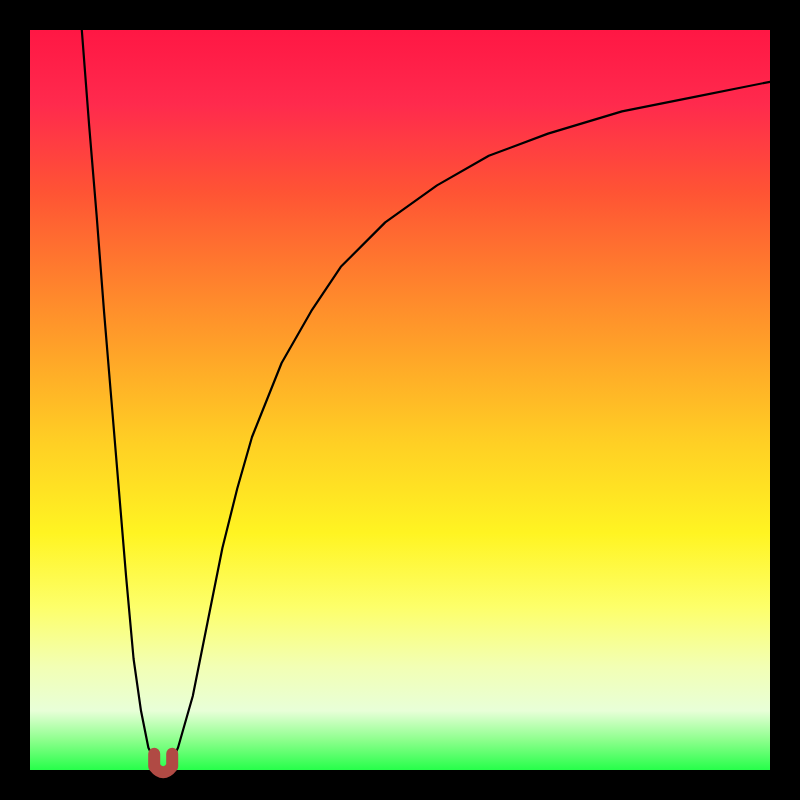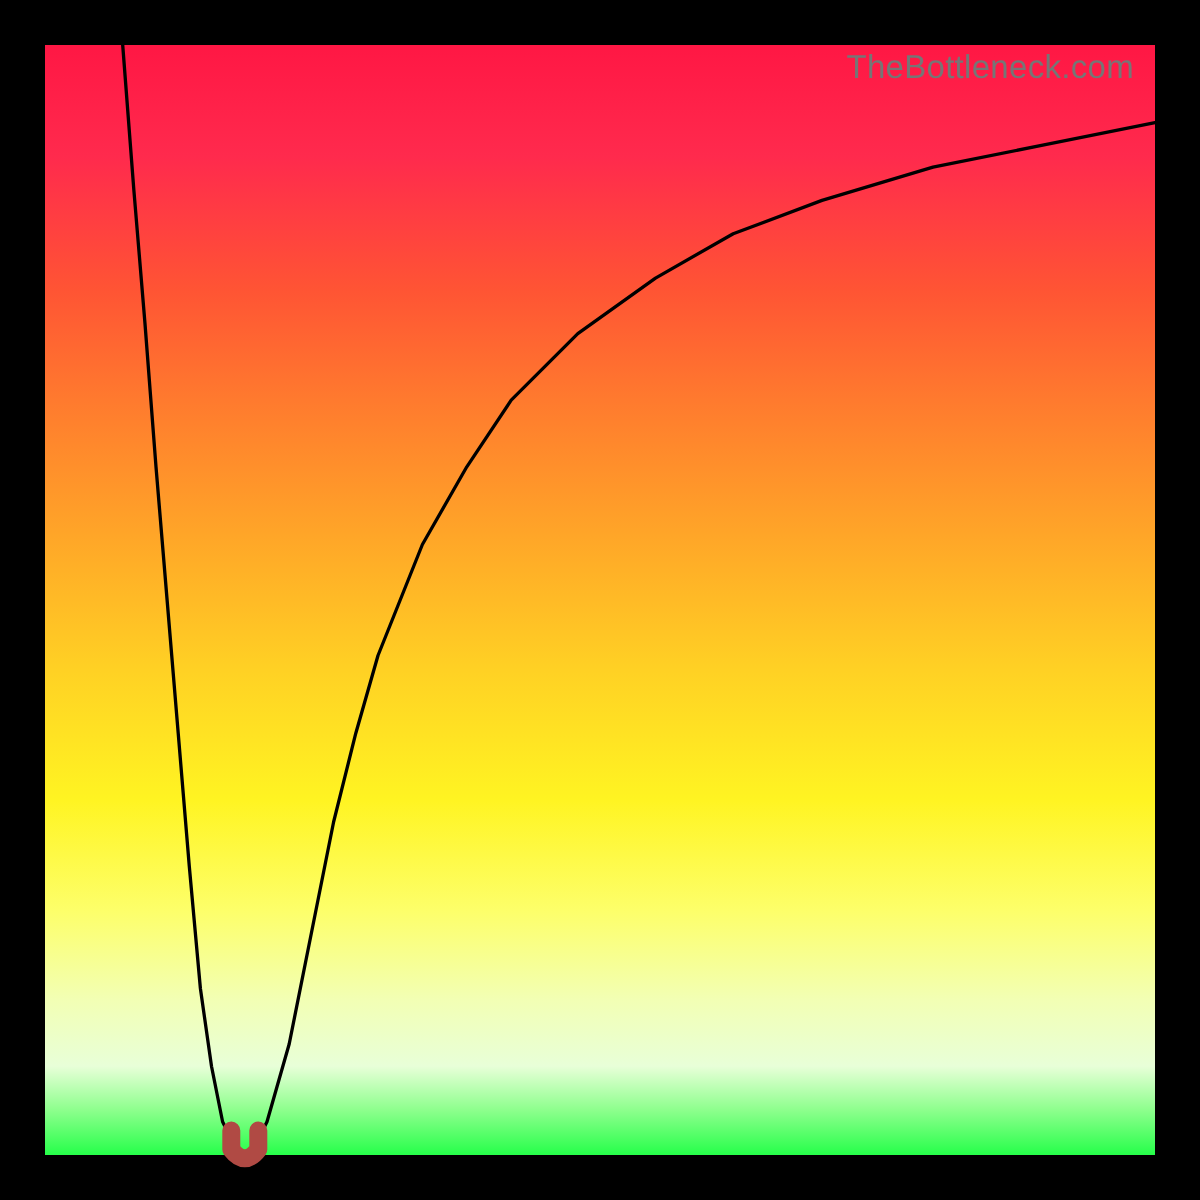--- a/index.html
+++ b/index.html
@@ -69,21 +69,20 @@
     stroke-width: 12;
     stroke-linecap: round;
     stroke-linejoin: round;
   }
 </style>
 </head>
 <body>
 
 <div class="frame">
   <div class="plot-area">
-    <div class="watermark">TheBottleneck.com</div>
     <svg class="curve" viewBox="0 0 740 740" preserveAspectRatio="none">
       <path id="left-branch" class="curve-path" d="M51.8 0.0 L59.2 96.2 L66.6 185.0 L74.0 281.2 L81.4 370.0 L88.8 458.8 L96.2 547.6 L103.6 629.0 L111.0 680.8 L118.4 717.8 L125.8 732.6"></path>
       <path id="right-branch" class="curve-path" d="M140.6 732.6 L148.0 717.8 L162.8 666.0 L177.6 592.0 L192.4 518.0 L207.2 458.8 L222.0 407.0 L251.6 333.0 L281.2 281.2 L310.8 236.8 L355.2 192.4 L407.0 155.4 L458.8 125.8 L518.0 103.6 L592.0 81.4 L666.0 66.6 L740.0 51.8"></path>
       <path id="dip-marker" class="dip-marker" d="M 124.2 723.7
              L 124.2 736.3
              Q 133.2 748.0 142.2 736.3
              L 142.2 723.7"></path>
     </svg>
   </div>
 </div>

